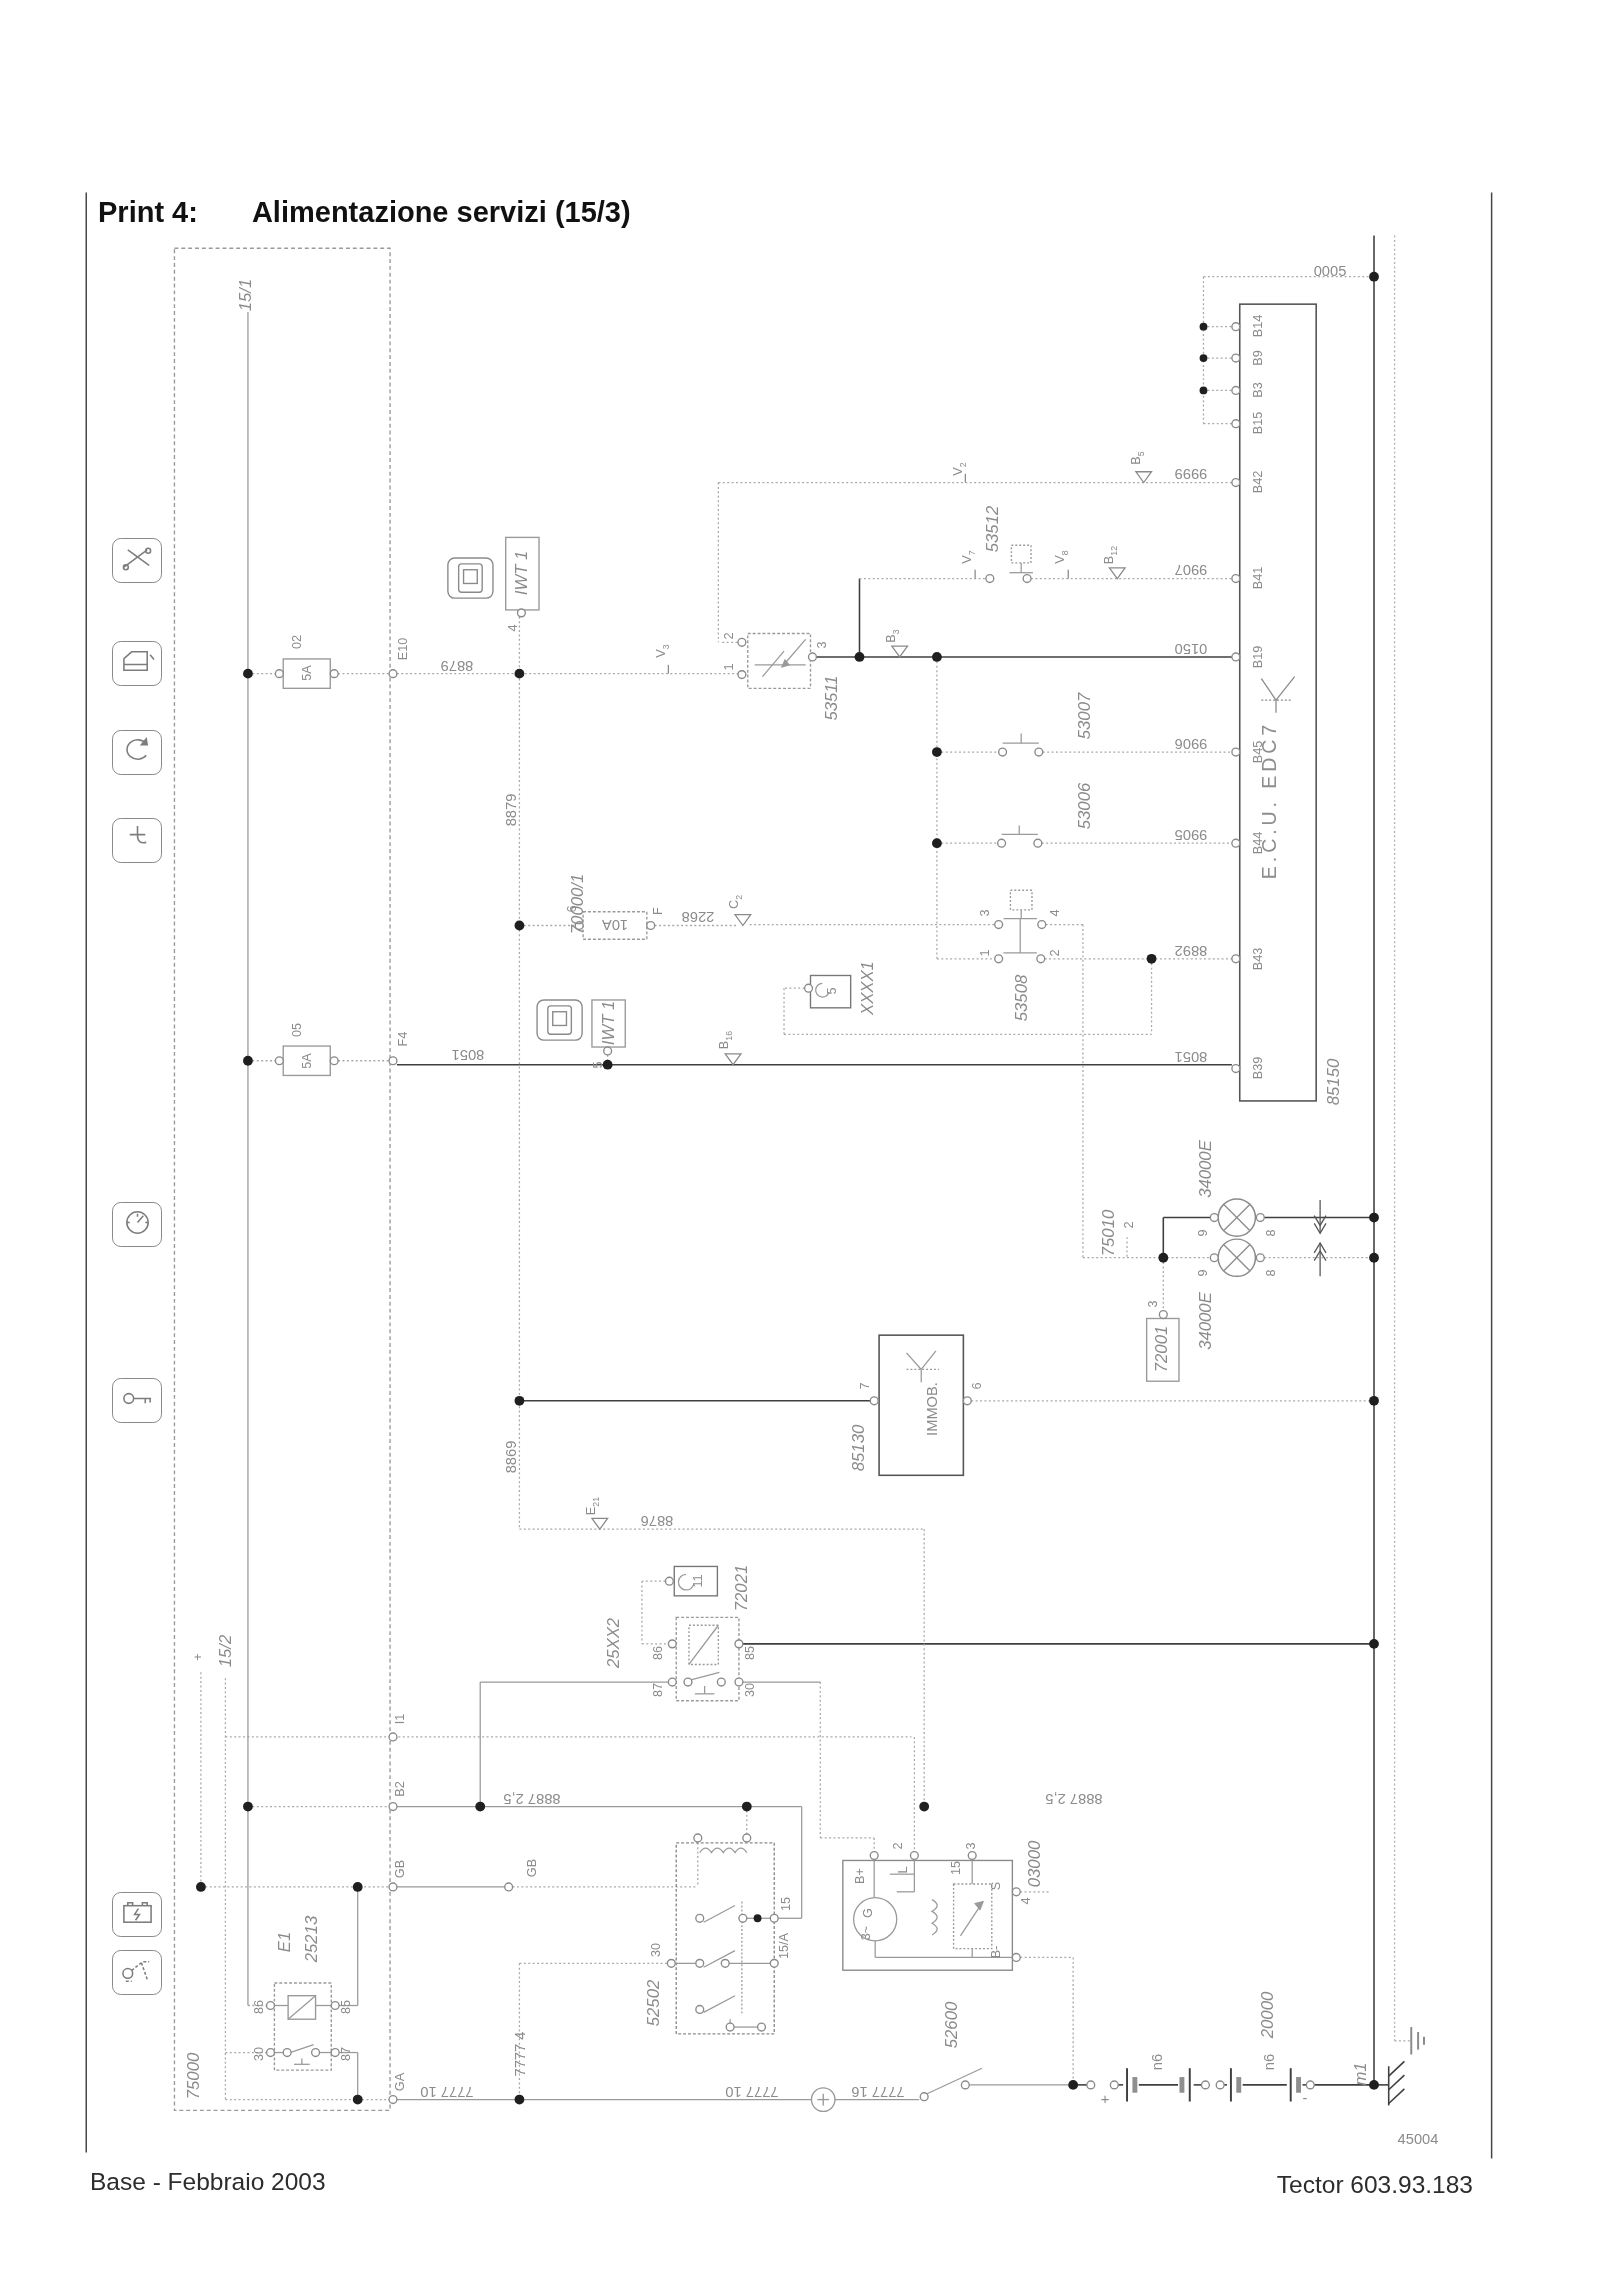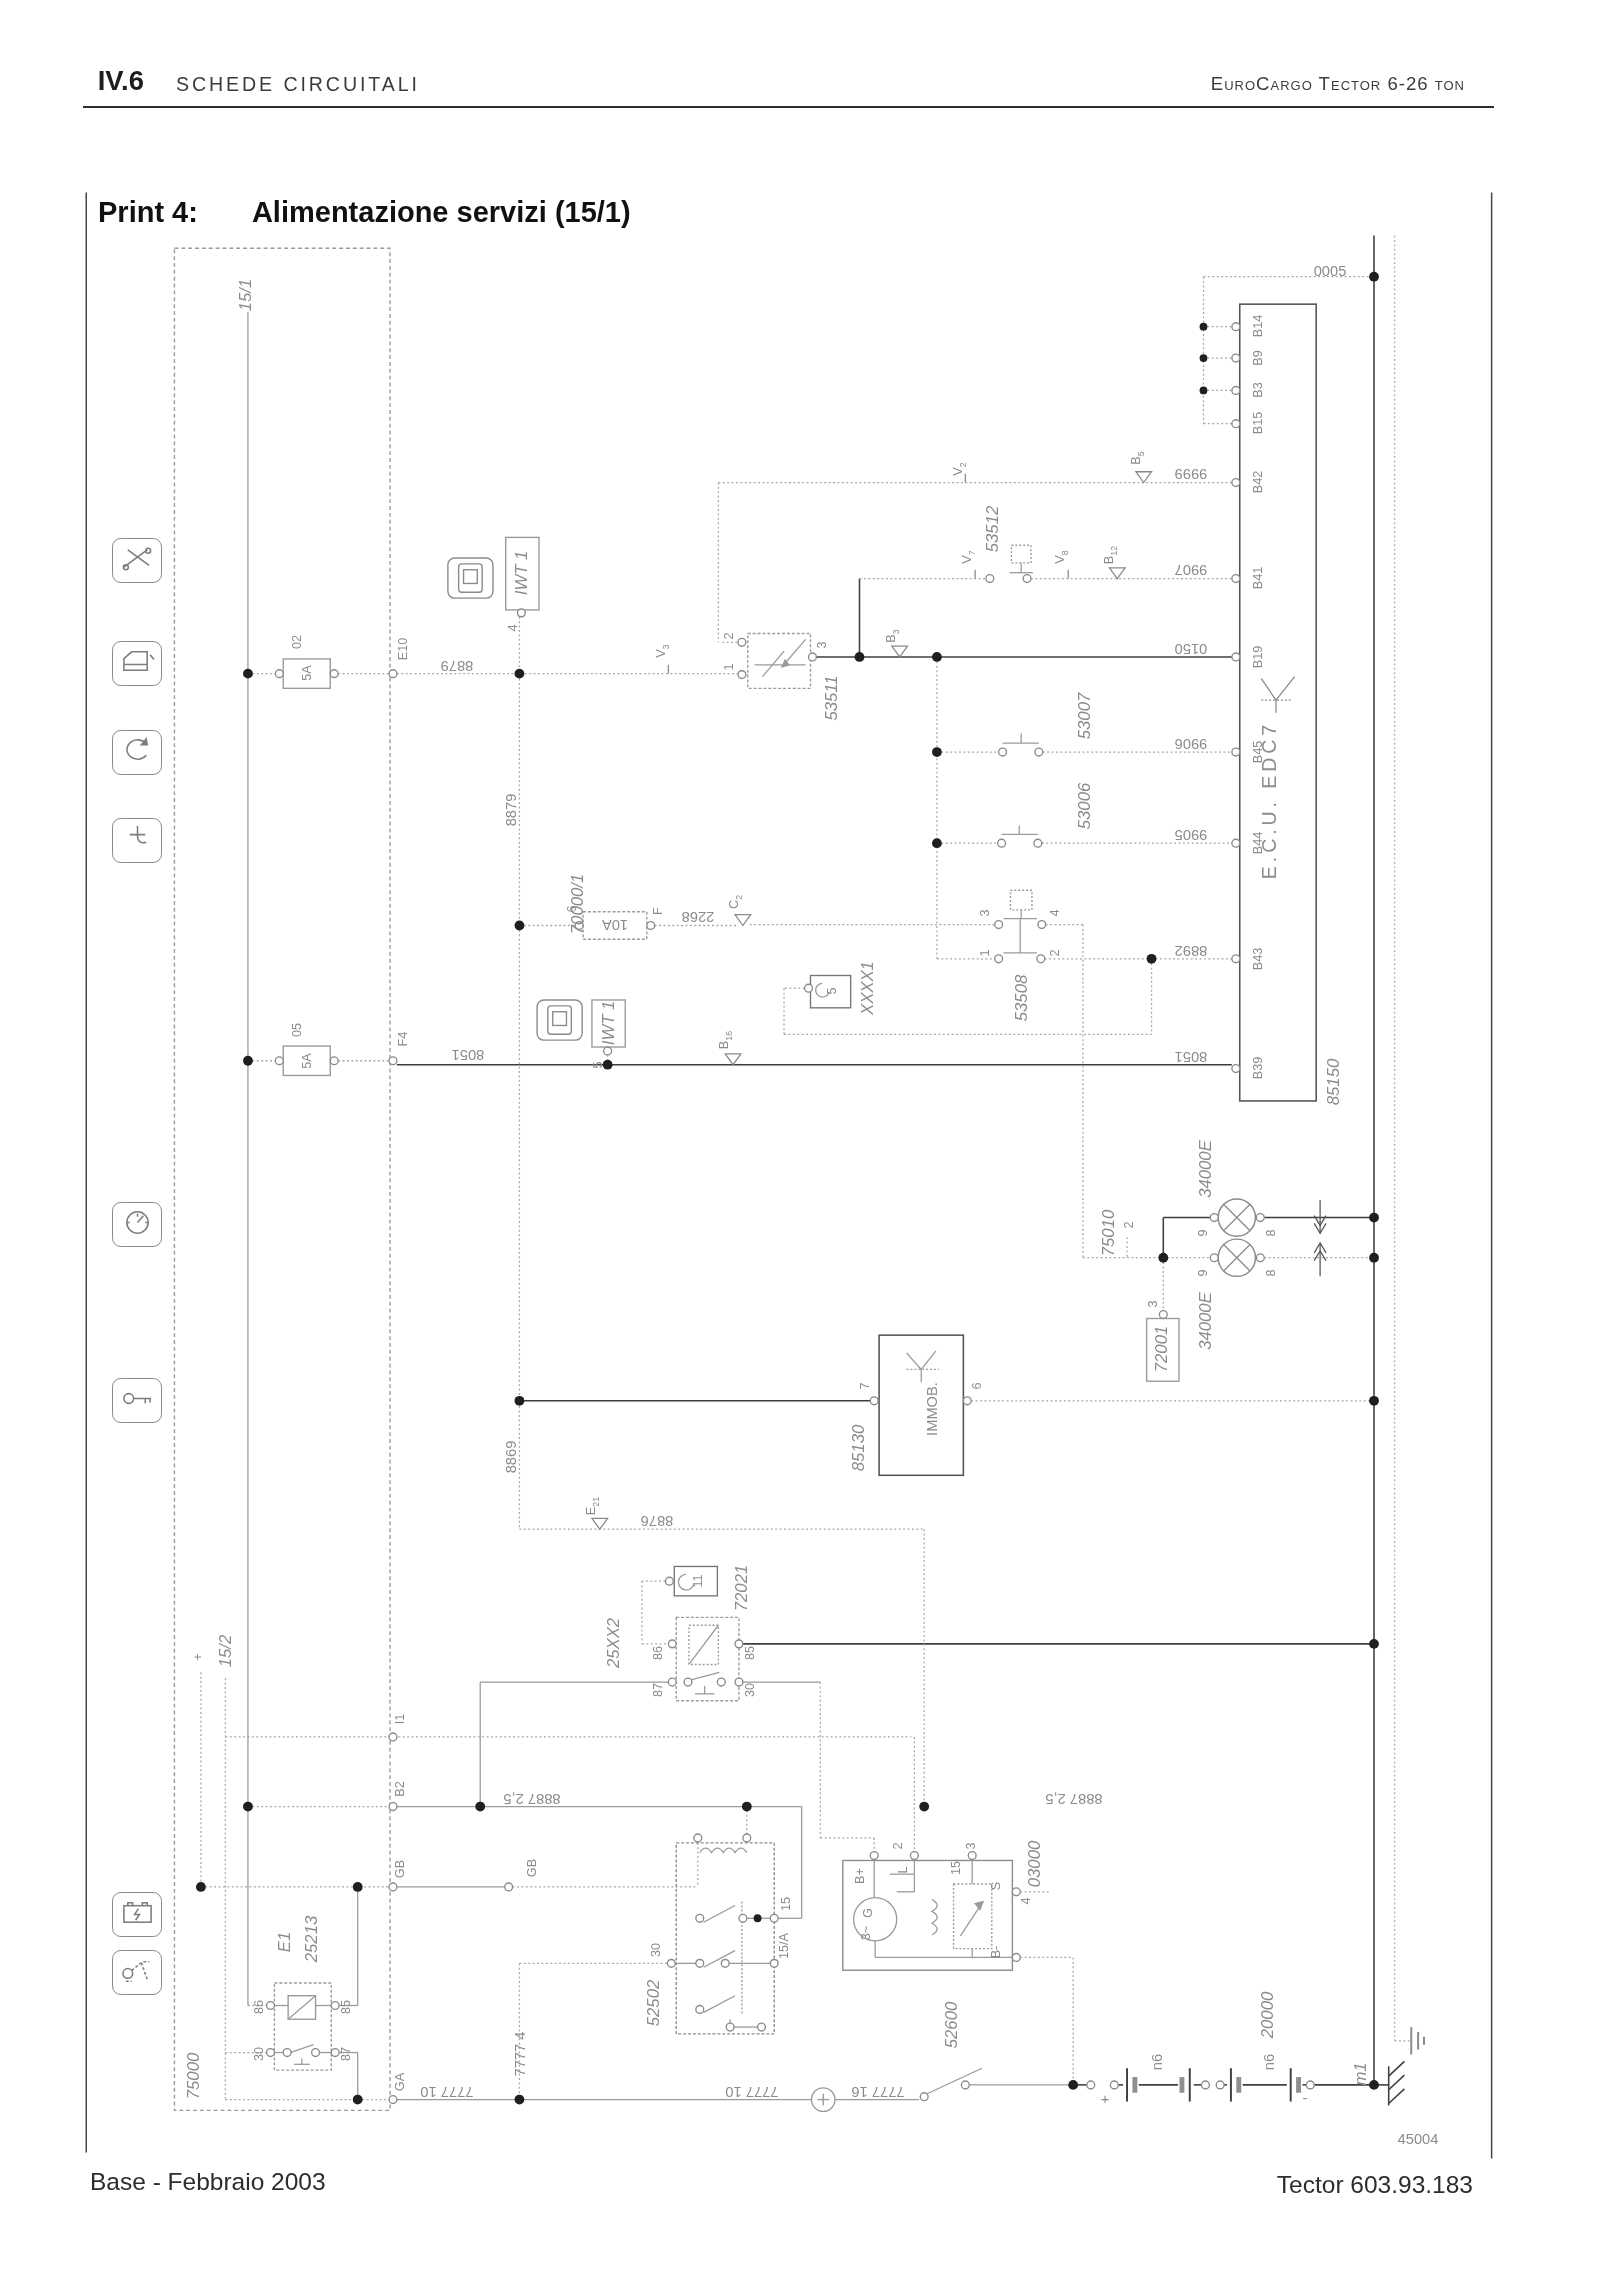--- a/index.html
+++ b/index.html
@@ -28,28 +28,23 @@
   
   .pic{position:absolute;width:48px;height:43px;border:1.6px solid #8a8a8a;border-radius:8.8px;background:#fff;}
   svg.wiresvg{position:absolute;left:0;top:0;}
   .pic svg{display:block;margin:2.9px auto;}
 </style>
 </head>
 <body>
 
 <div class="page">
 
-  <div class="hdr">
-    <span class="sec">IV.6</span>
-    <span class="ltit">SCHEDE CIRCUITALI</span>
-    <span class="rtit">EuroCargo Tector 6-26 ton</span>
-  </div>
 
   <div class="ttl">
-    <span>Print 4:</span><span class="t2">Alimentazione servizi (15/1)</span>
+    <span>Print 4:</span><span class="t2">Alimentazione servizi (15/3)</span>
   </div>
 
   <svg class="wiresvg" width="1620" height="2293" viewBox="0 0 1653 2339">
     <g stroke="#444" stroke-width="1.5" fill="none">
       <line x1="88" y1="196" x2="88" y2="2196"></line>
       <line x1="1522" y1="196" x2="1522" y2="2202"></line>
     </g>
 
     <rect x="178" y="253" width="220" height="1900" fill="none" stroke="#9a9a9a" stroke-width="1.4" stroke-dasharray="4 3"></rect>
 

